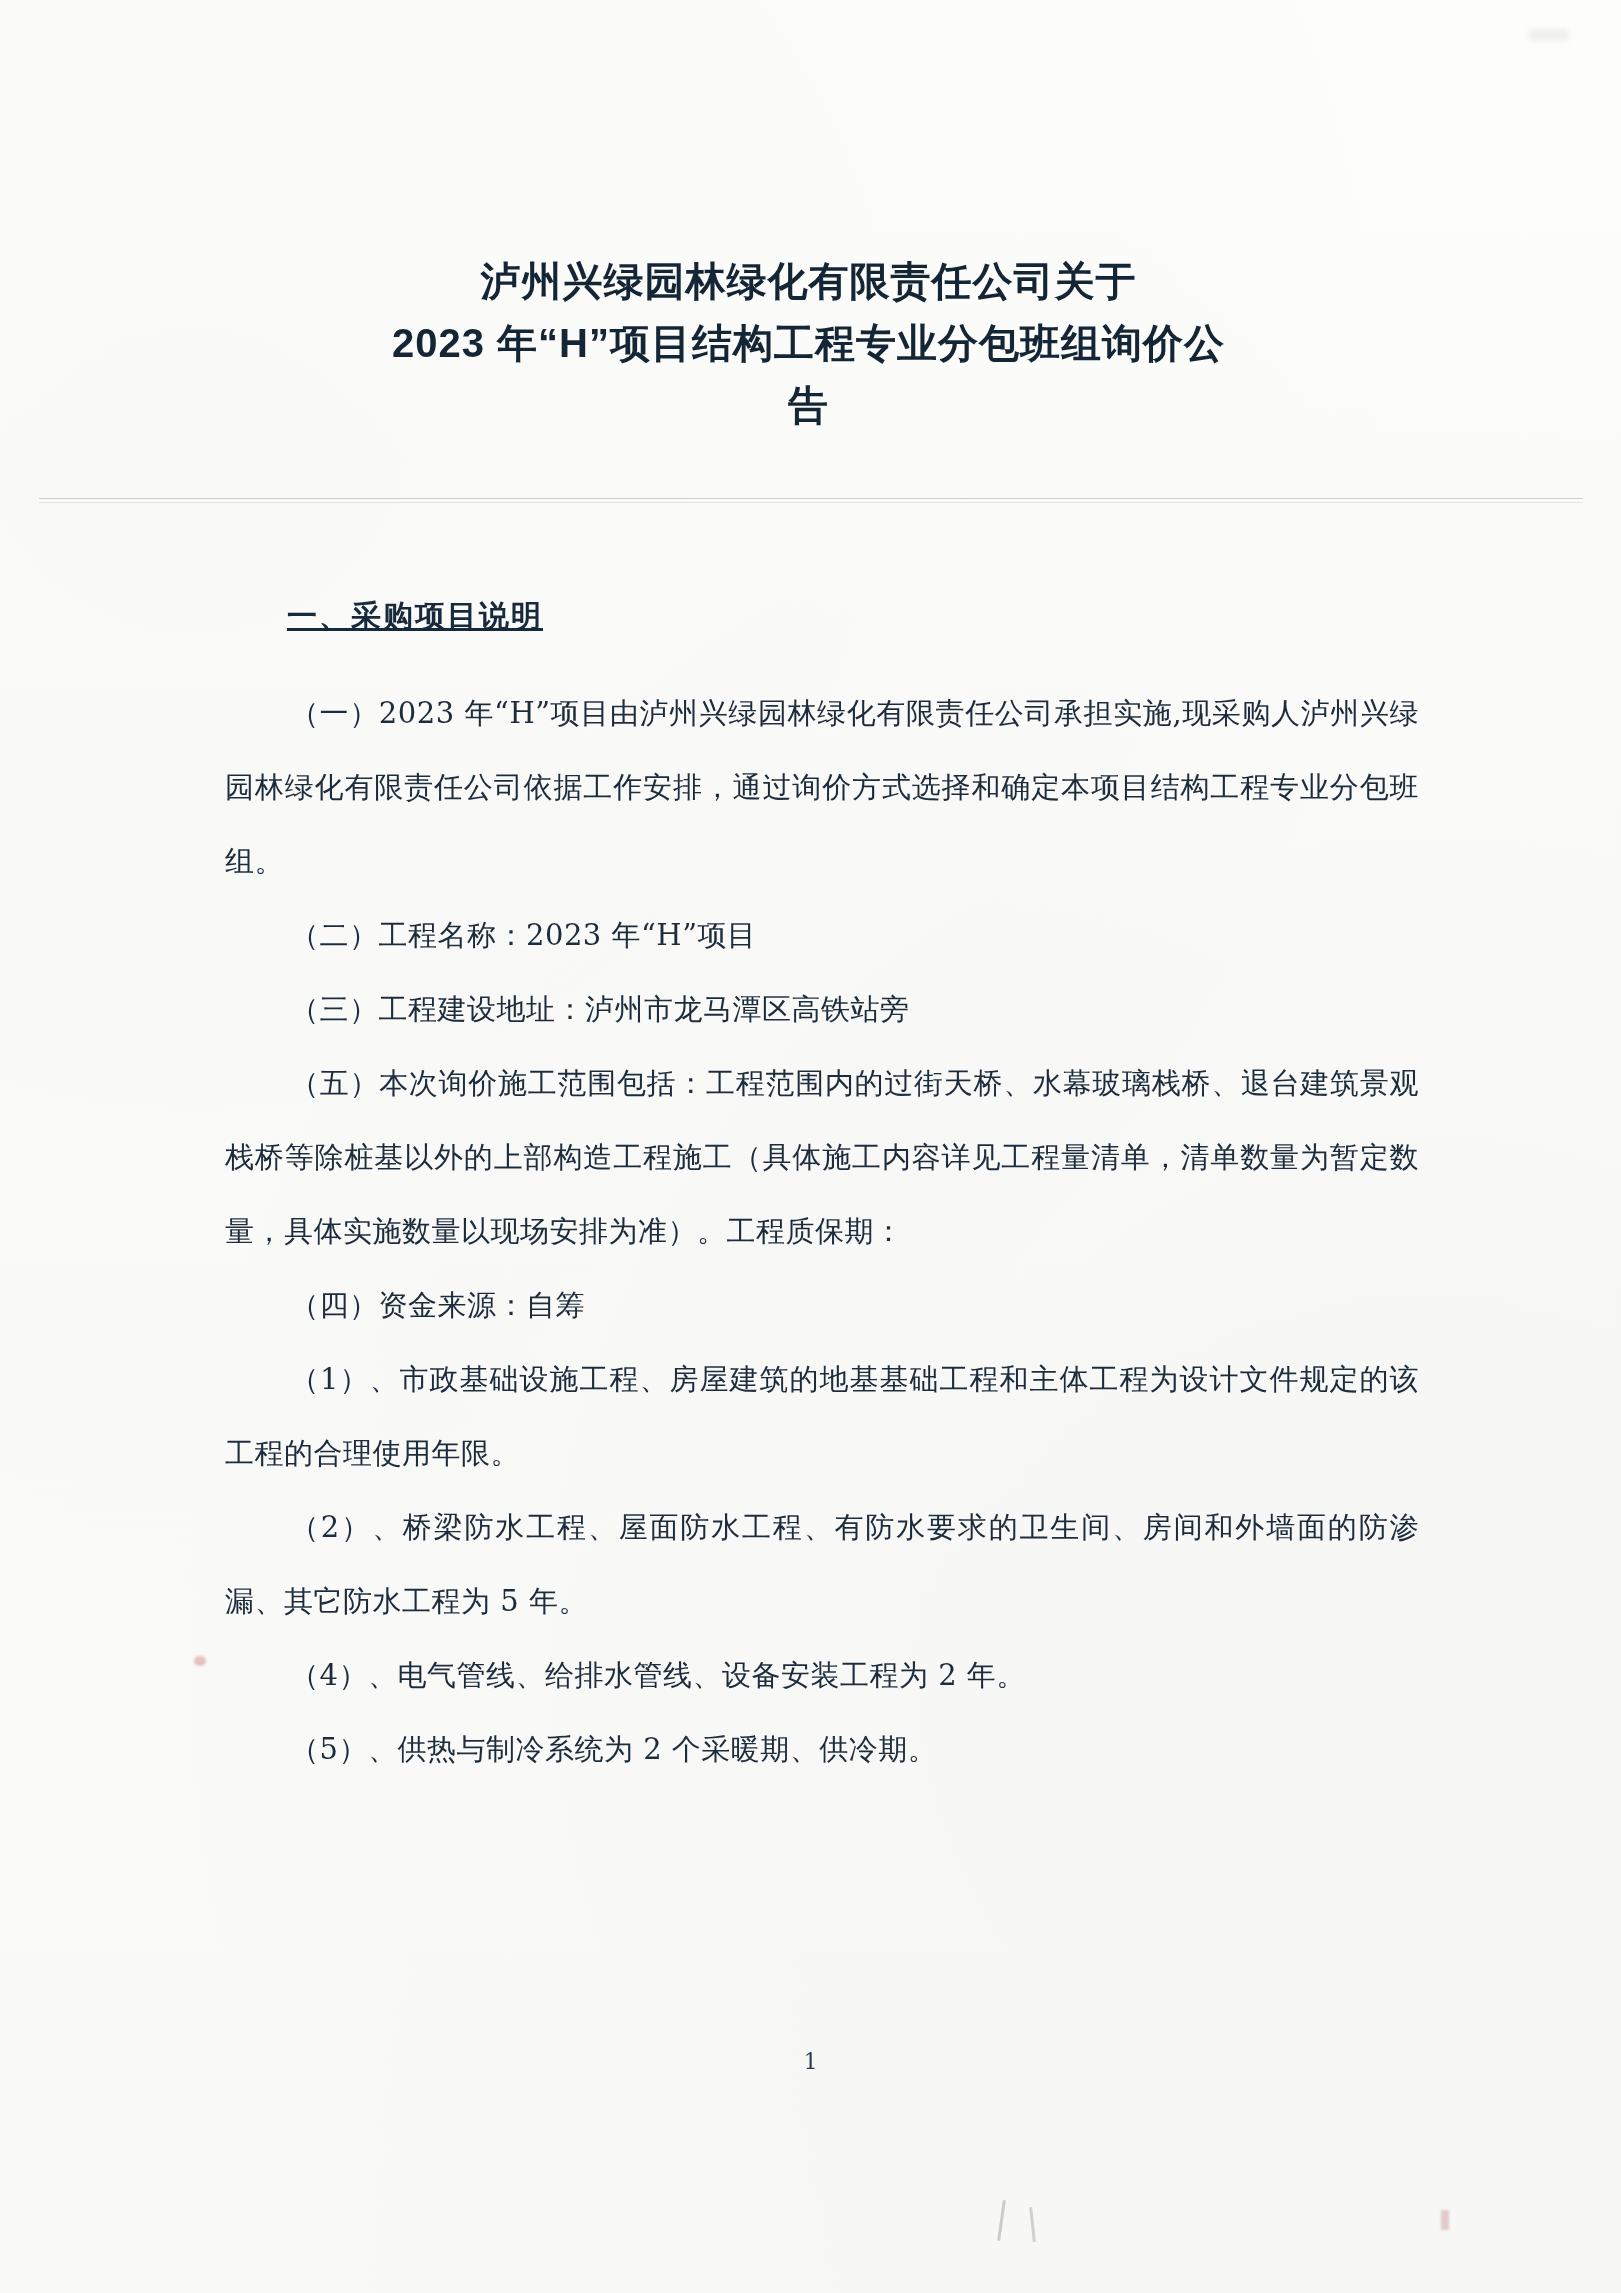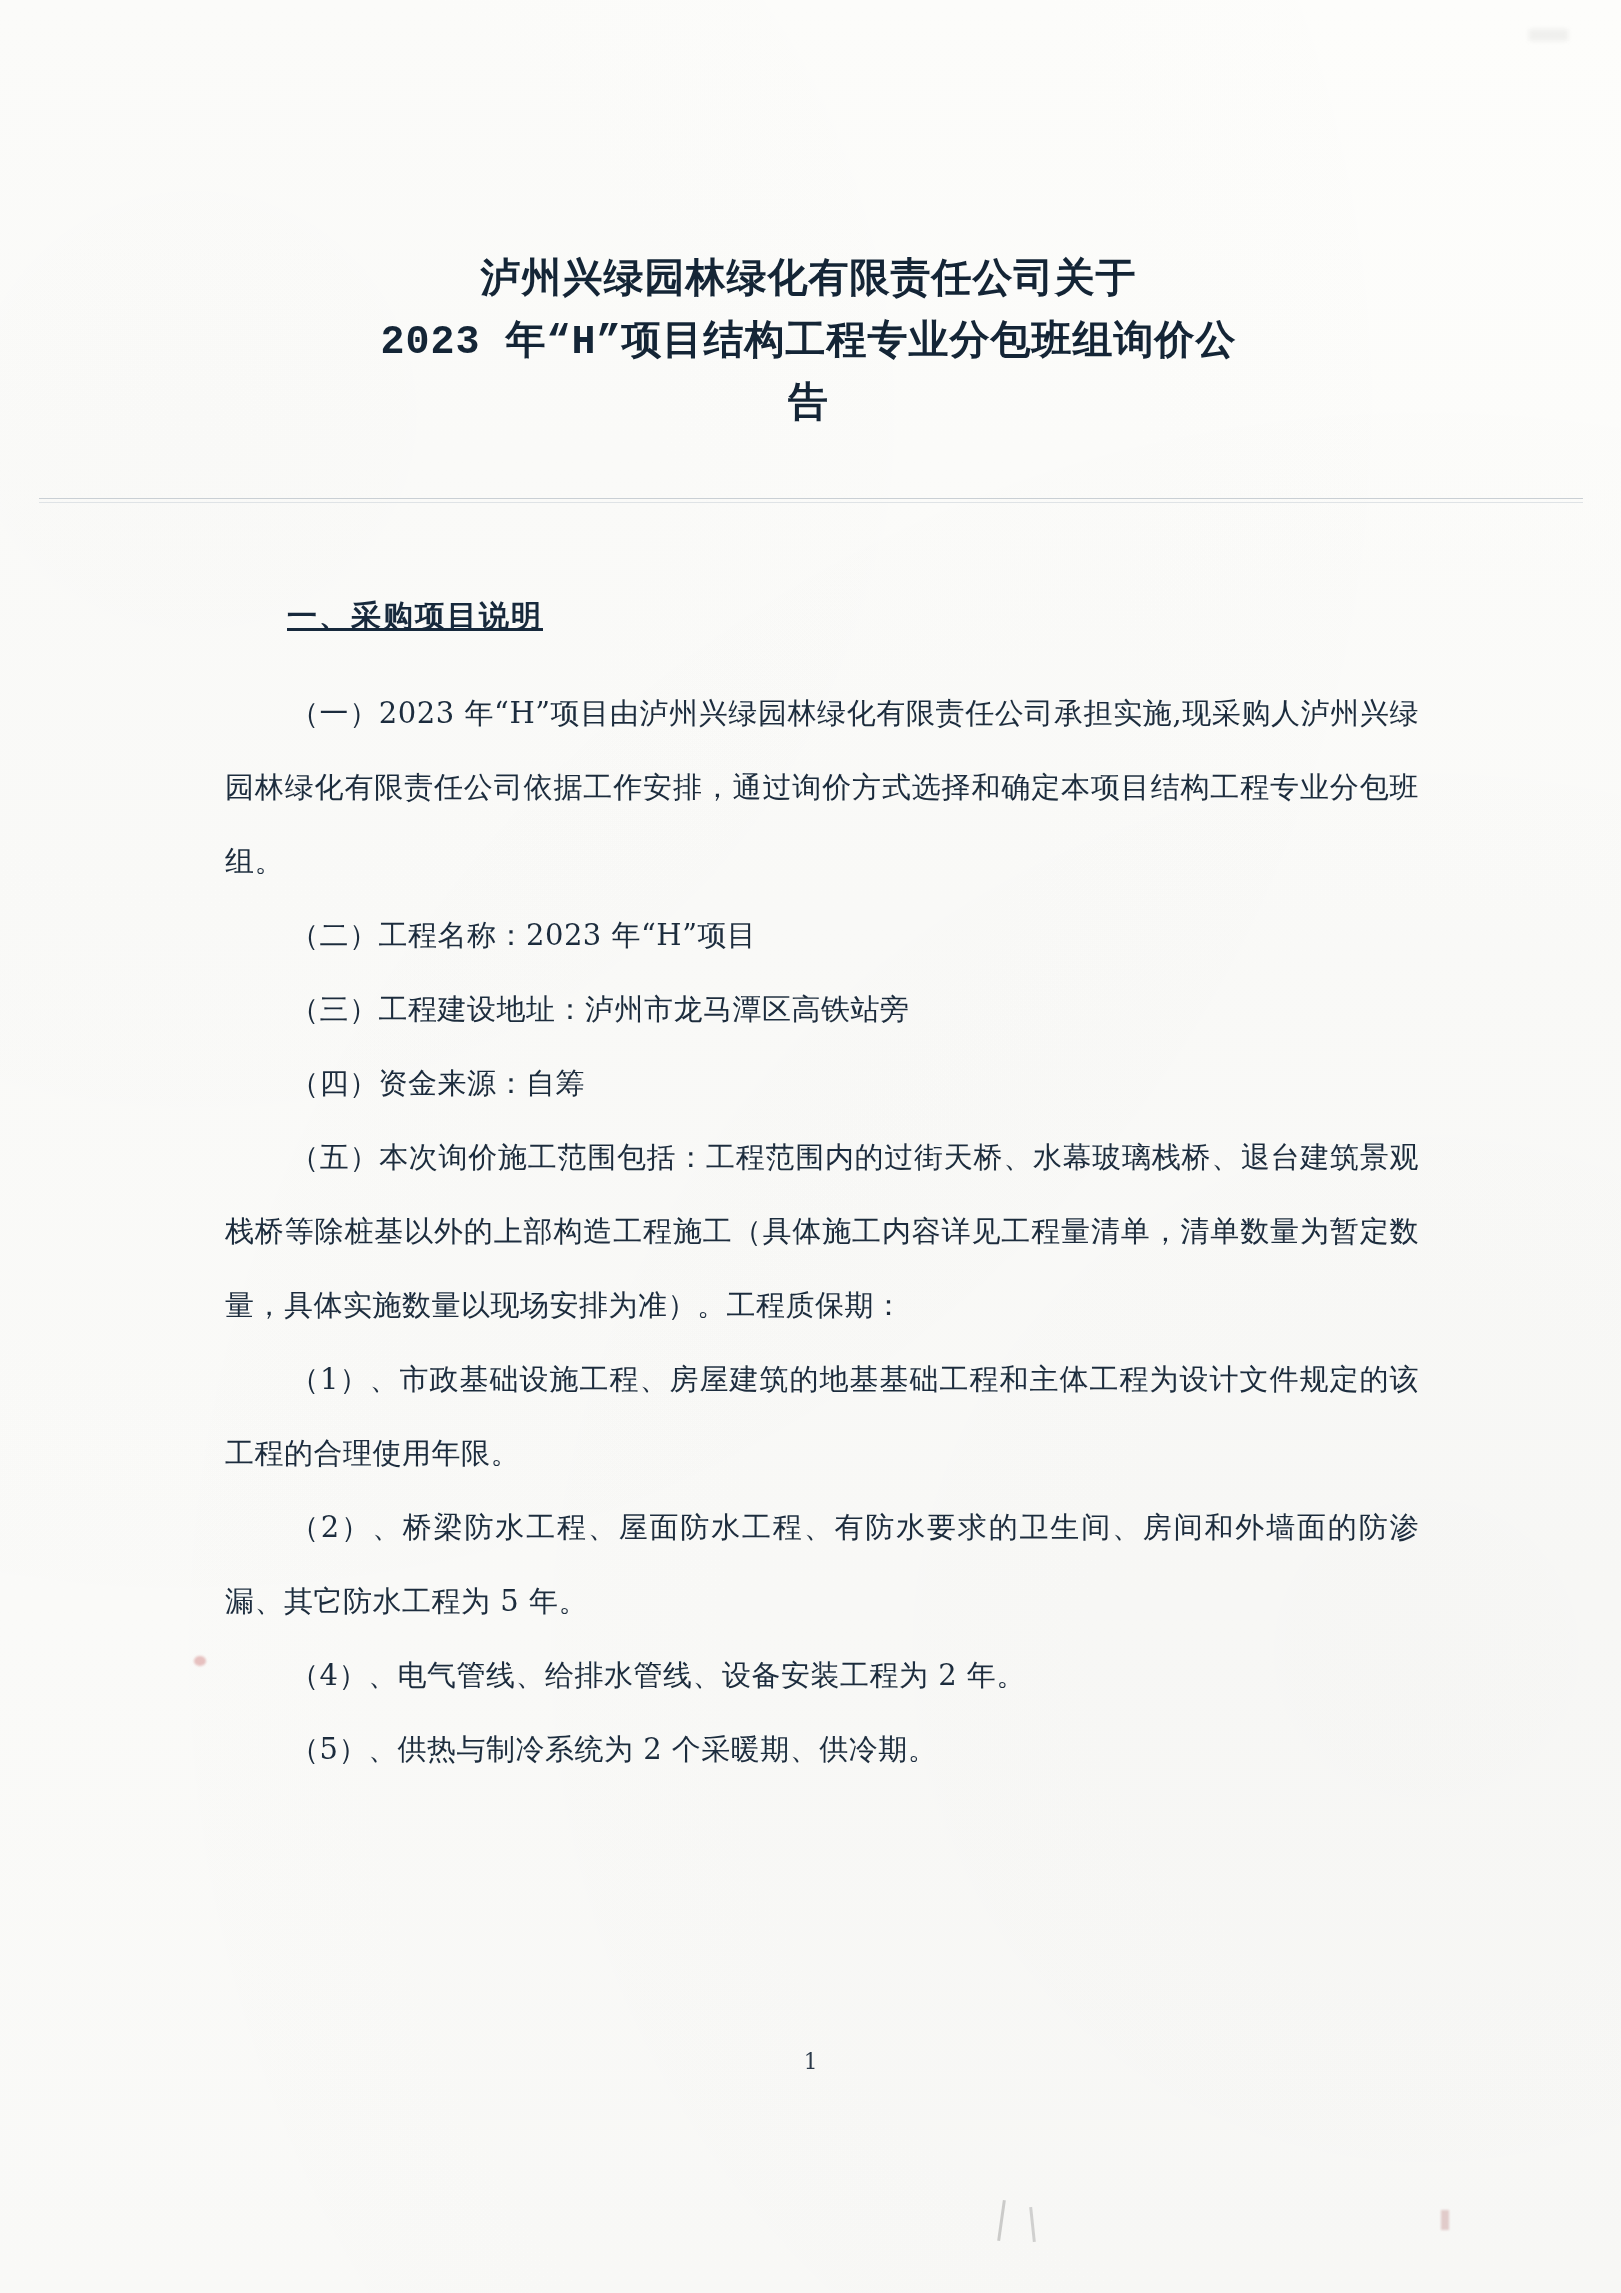--- a/index.html
+++ b/index.html
@@ -37,21 +37,21 @@
     height: 2294px;
   }
   .title-block {
     position: absolute;
     left: 196px;
     top: 250px;
     width: 1225px;
     text-align: center;
   }
   .title-line {
-    font-family: Liberation Mono, monospace;
+    font-family: Liberation Sans, sans-serif;
     font-weight: bold;
     font-size: 40px;
     line-height: 62px;
     letter-spacing: 1px;
     color: #142536;
   }
   .rule {
     position: absolute;
     left: 39px;
     top: 498px;
@@ -162,22 +162,22 @@
 
     <div class="rule"></div>
     <div class="rule faint" style="top:502px;"></div>
 
     <div class="section-heading">一、采购项目说明</div>
 
     <div class="body-text">
       <p class="para">（一）2023 年“H”项目由泸州兴绿园林绿化有限责任公司承担实施,现采购人泸州兴绿园林绿化有限责任公司依据工作安排，通过询价方式选择和确定本项目结构工程专业分包班组。</p>
       <p class="para">（二）工程名称：2023 年“H”项目</p>
       <p class="para">（三）工程建设地址：泸州市龙马潭区高铁站旁</p>
+      <p class="para">（五）本次询价施工范围包括：工程范围内的过街天桥、水幕玻璃栈桥、退台建筑景观栈桥等除桩基以外的上部构造工程施工（具体施工内容详见工程量清单，清单数量为暂定数量，具体实施数量以现场安排为准）。工程质保期：</p>
       <p class="para">（四）资金来源：自筹</p>
-      <p class="para">（五）本次询价施工范围包括：工程范围内的过街天桥、水幕玻璃栈桥、退台建筑景观栈桥等除桩基以外的上部构造工程施工（具体施工内容详见工程量清单，清单数量为暂定数量，具体实施数量以现场安排为准）。工程质保期：</p>
       <p class="para">（1）、市政基础设施工程、房屋建筑的地基基础工程和主体工程为设计文件规定的该工程的合理使用年限。</p>
       <p class="para">（2）、桥梁防水工程、屋面防水工程、有防水要求的卫生间、房间和外墙面的防渗漏、其它防水工程为 5 年。</p>
       <p class="para">（4）、电气管线、给排水管线、设备安装工程为 2 年。</p>
       <p class="para">（5）、供热与制冷系统为 2 个采暖期、供冷期。</p>
     </div>
 
     <div class="page-number">1</div>
 
     <div class="edge-marks mark-left"></div>
     <div class="edge-marks mark-bottom-a"></div>

